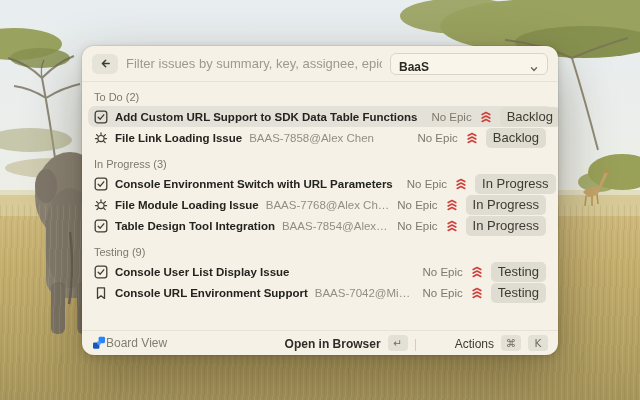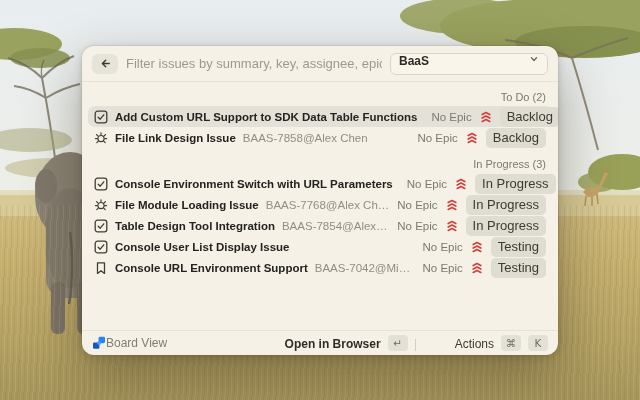--- a/index.html
+++ b/index.html
@@ -23,26 +23,26 @@
     box-shadow:0 22px 55px rgba(45,38,18,.38), 0 2px 8px rgba(45,38,18,.18), 0 0 0 1px rgba(0,0,0,.05);
   }
 
   .p-header { height:36px; flex:none; display:flex; align-items:center; gap:8px;
     padding:0 10px; border-bottom:1px solid #e6e2d5; }
   .back-btn { width:26px; height:20px; flex:none; border-radius:6px; background:#e6e3d8;
     display:flex; align-items:center; justify-content:center; cursor:pointer; }
   .search-input { flex:1; min-width:0; border:none; background:transparent; outline:none;
     font-family:"Liberation Sans", sans-serif; font-size:13px; color:#2b2a25; }
   .search-input::placeholder { color:#9d998b; }
-  .dropdown { width:158px; height:22px; flex:none; display:flex; align-items:flex-start;
+  .dropdown { width:158px; height:22px; flex:none; display:flex; align-items:flex-end;
     padding:0 8px; border:1px solid #d9d5c6; border-radius:6px; background:#f9f5eb;
     font-size:12px; font-weight:600; color:#2b2a25; cursor:pointer; }
   .dropdown .chev { margin-left:auto; display:flex; }
 
-  .list { flex:1; padding:3px 6px 0; overflow:hidden;text-align:right; }
+  .list { flex:1; padding:3px 6px 0; overflow:hidden; }
   .section-label { font-size:11px; color:#7d796c; padding:6px 6px 3px; }
   .section-label.gap { margin-top:4px; }
   .row { height:21px; display:flex; align-items:center; gap:7px; padding:0 6px;
     border-radius:7px; font-size:11.5px; cursor:pointer; }
   .row.selected { background:#e4e1d8; }
   .ticon { width:14px; height:14px; flex:none; color:#3f3d36; display:flex; }
   .title { font-weight:600; color:#24231f; white-space:nowrap; flex-shrink:0; }
   .meta { color:#928e81; white-space:nowrap; overflow:hidden; text-overflow:ellipsis;
     flex-shrink:1; min-width:0; }
   .epic { margin-left:auto; color:#7d796c; white-space:nowrap; flex:none; }
@@ -178,21 +178,21 @@
       <span class="badge">Backlog</span>
     </div>
 
     <div class="row">
       <span class="ticon">
           <svg viewBox="0 0 14 14" width="14" height="14" fill="none" stroke="currentColor" stroke-width="1.2" stroke-linecap="round">
             <circle cx="7" cy="7.6" r="3.1"></circle>
             <path d="M7 1.8 v1.7 M2.5 3.6 l1.3 1.2 M11.5 3.6 l-1.3 1.2 M1.4 7.6 h1.8 M10.8 7.6 h1.8 M2.8 11.6 l1.2 -1.1 M11.2 11.6 l-1.2 -1.1"></path>
           </svg>
         </span>
-      <span class="title">File Link Design Issue</span>
+      <span class="title">File Link Loading Issue</span>
       <span class="meta">BAAS-7858@Alex Chen</span>
       <span class="epic">No Epic</span>
       <span class="prio">
           <svg viewBox="0 0 14 14" width="14" height="14" fill="none" stroke="#d0413b" stroke-width="1.7" stroke-linecap="round" stroke-linejoin="round">
             <path d="M3.2 4.6 L7 2.6 L10.8 4.6"></path>
             <path d="M3.2 8 L7 6 L10.8 8"></path>
             <path d="M3.2 11.4 L7 9.4 L10.8 11.4"></path>
           </svg>
         </span>
       <span class="badge">Backlog</span>
@@ -253,20 +253,21 @@
       <span class="prio">
           <svg viewBox="0 0 14 14" width="14" height="14" fill="none" stroke="#d0413b" stroke-width="1.7" stroke-linecap="round" stroke-linejoin="round">
             <path d="M3.2 4.6 L7 2.6 L10.8 4.6"></path>
             <path d="M3.2 8 L7 6 L10.8 8"></path>
             <path d="M3.2 11.4 L7 9.4 L10.8 11.4"></path>
           </svg>
         </span>
       <span class="badge">In Progress</span>
     </div>
 
+    <div class="section-label gap">Testing (9)</div>
 
     <div class="row">
       <span class="ticon">
           <svg viewBox="0 0 14 14" width="14" height="14">
             <rect x="1.2" y="1.2" width="11.6" height="11.6" rx="2.4" fill="none" stroke="currentColor" stroke-width="1.3"></rect>
             <path d="M4.2 7.2 L6.2 9.2 L9.8 4.8" fill="none" stroke="currentColor" stroke-width="1.3" stroke-linecap="round" stroke-linejoin="round"></path>
           </svg>
         </span>
       <span class="title">Console User List Display Issue</span>
       <span class="epic">No Epic</span>

